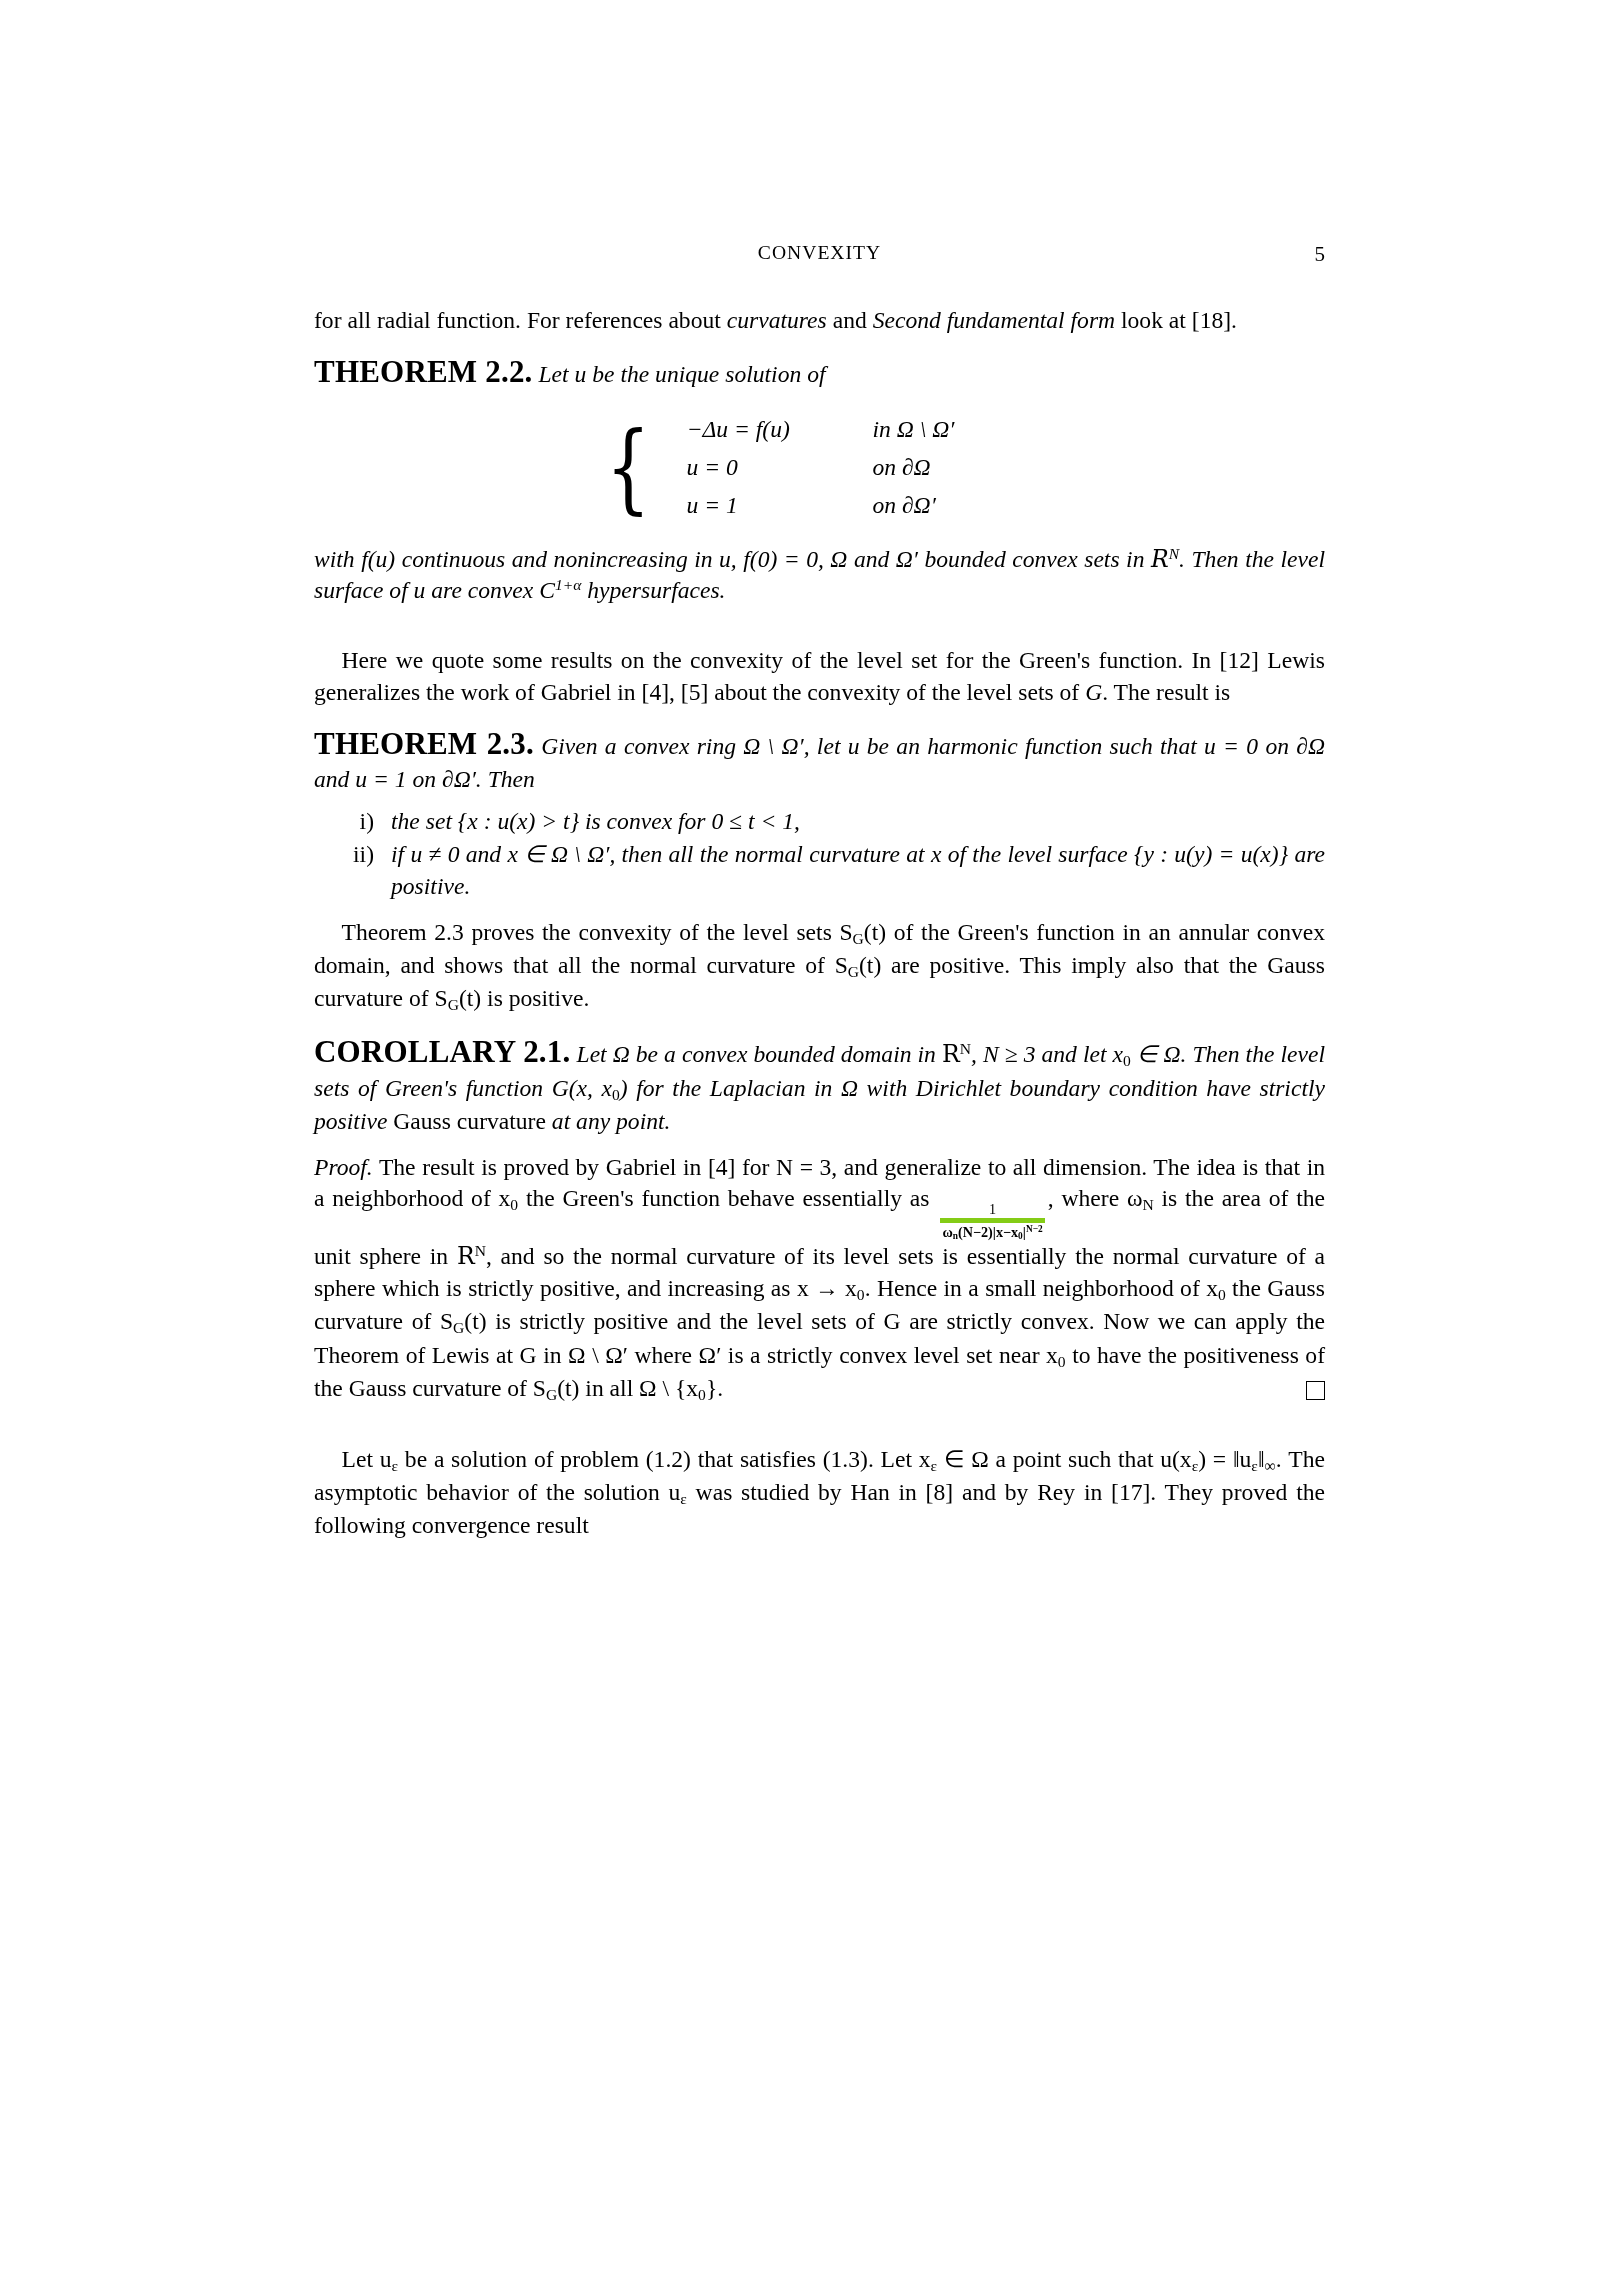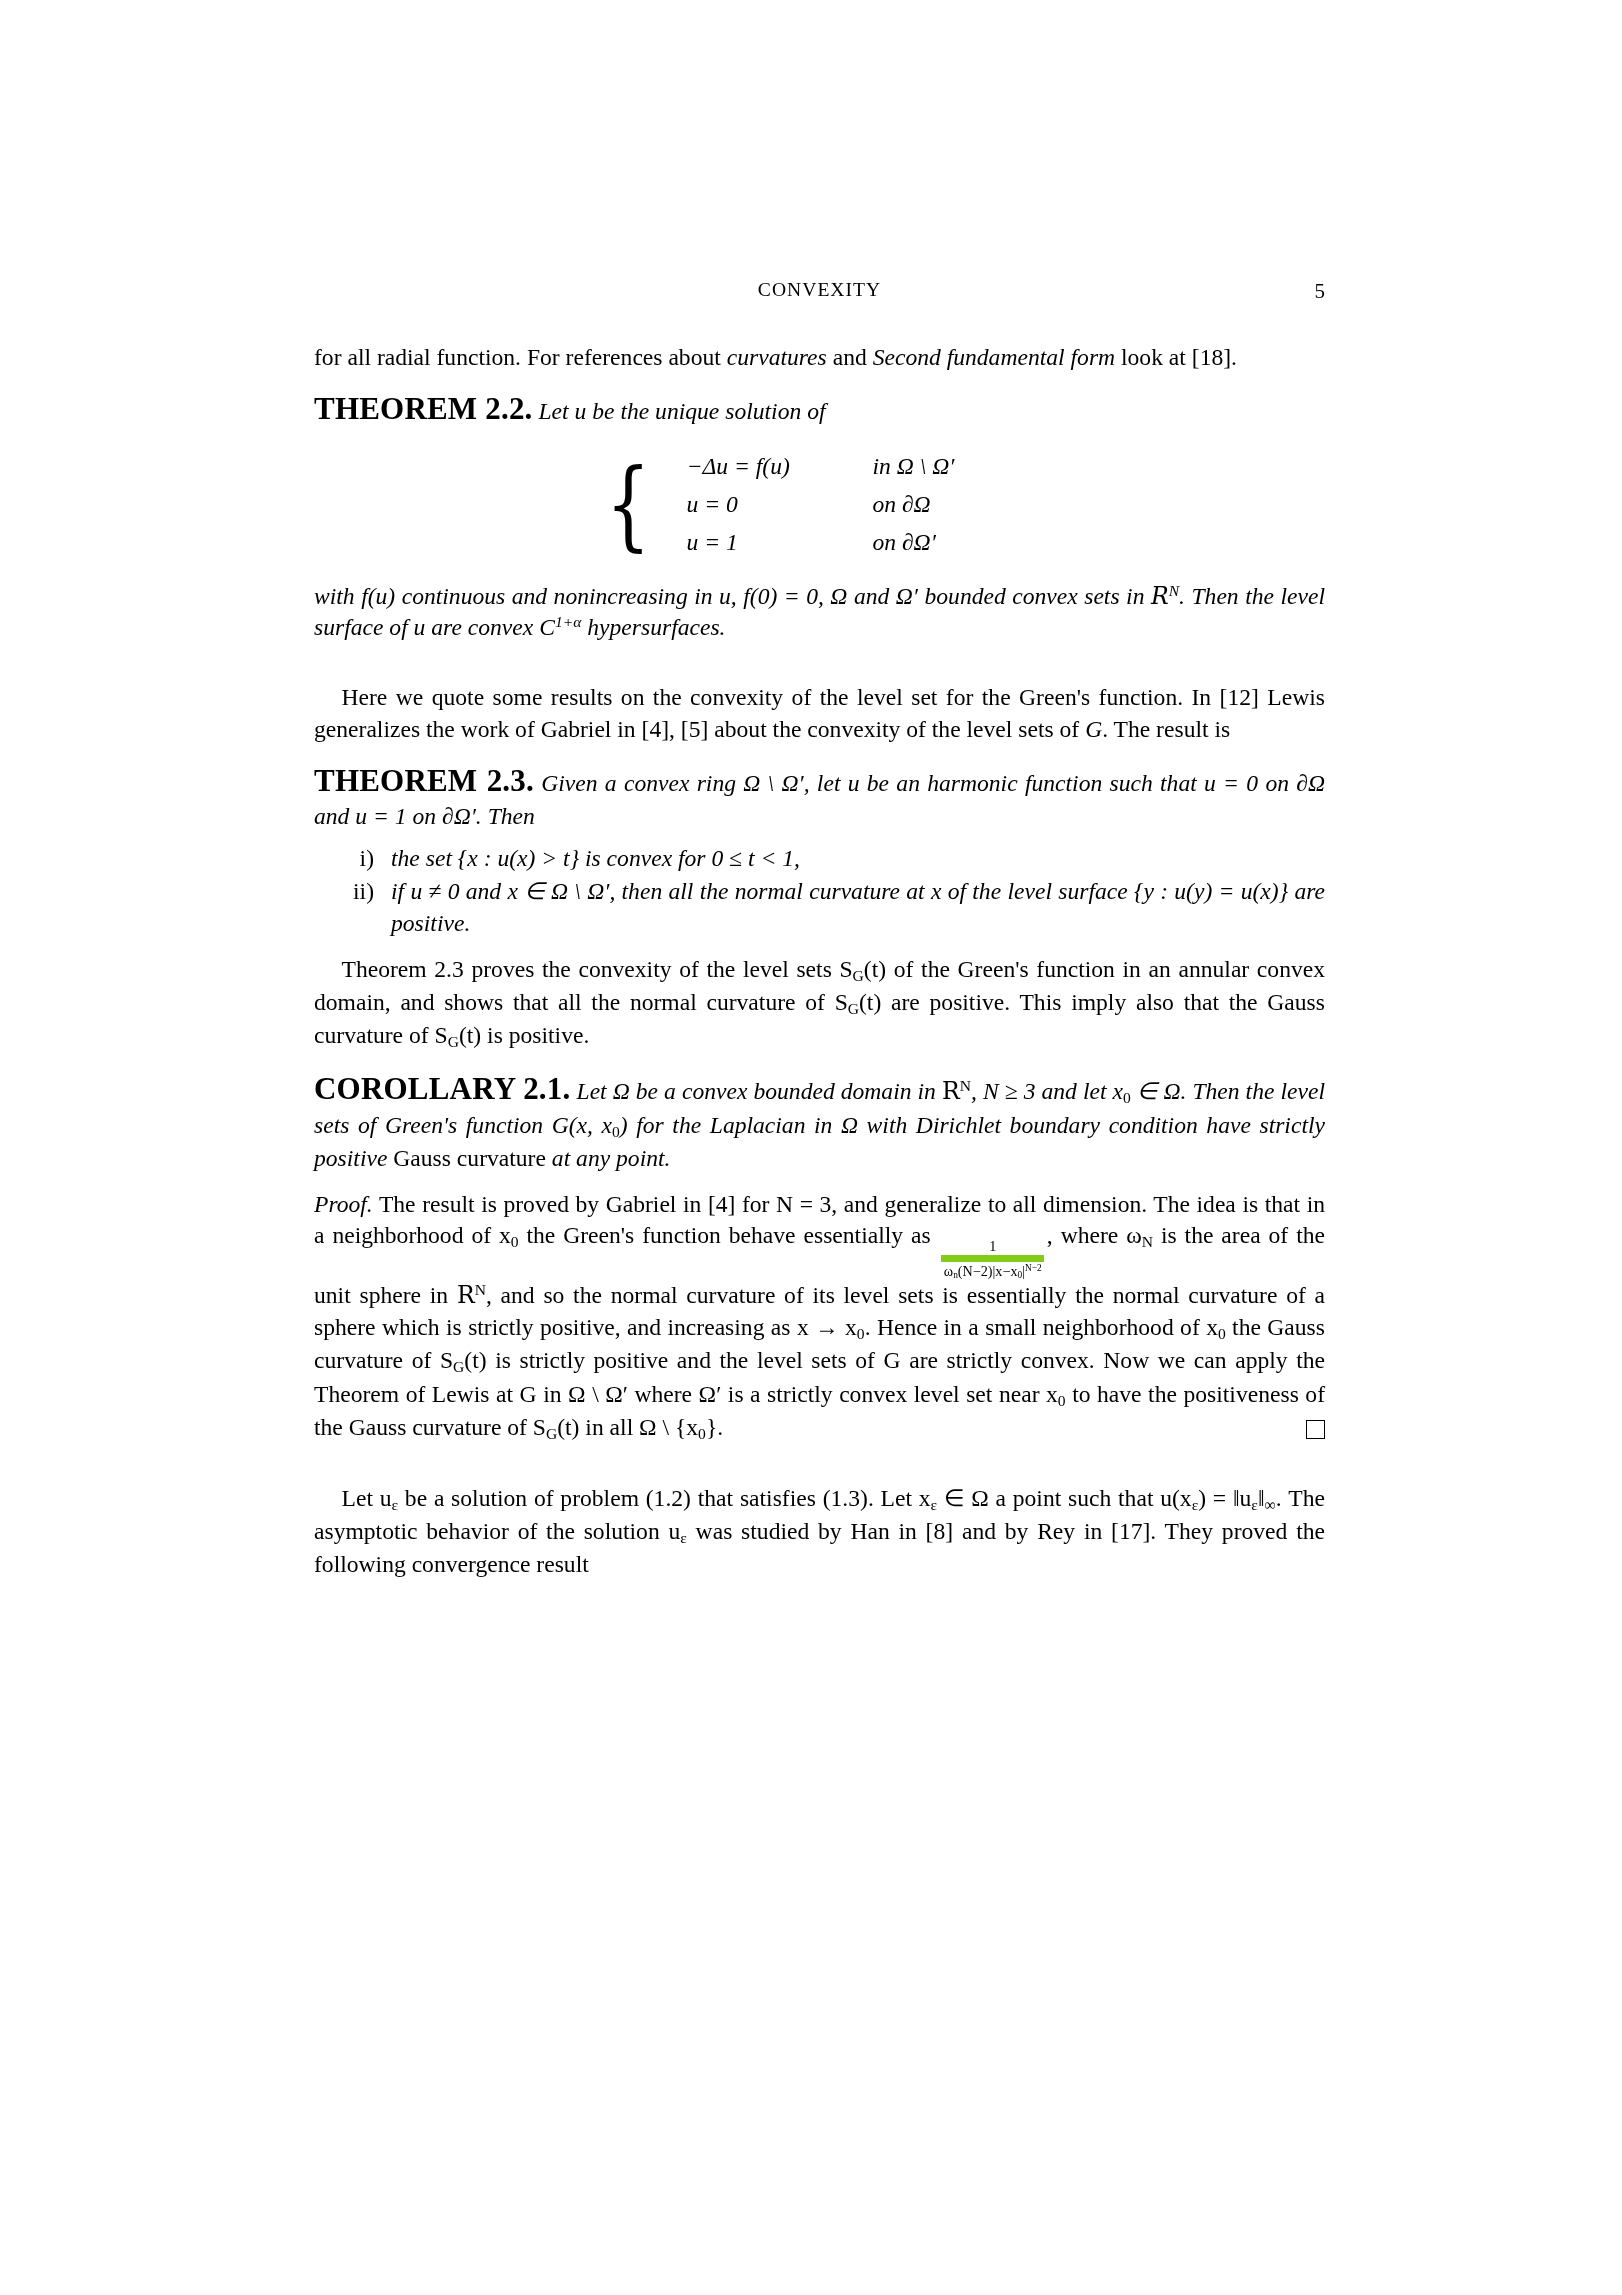--- a/index.html
+++ b/index.html
@@ -21,21 +21,20 @@
     width: 1011px;
   }
   .runhead {
     display: flex;
     align-items: baseline;
     justify-content: center;
     position: relative;
     font-size: 19px;
     letter-spacing: 0.8px;
     margin-bottom: 41px;
-    margin-top: 37px;
   }
   .runhead .title {
     font-variant: small-caps;
     font-size: 19.6px;
     letter-spacing: 1px;
   }
   .runhead .pageno {
     position: absolute;
     right: 0;
     font-size: 21px;
@@ -132,22 +131,23 @@
     align-items: center;
     vertical-align: -0.52em;
     font-size: 0.60em;
     margin: 0 2.6px;
     line-height: 1.1;
   }
   .frac .num {
     padding: 0 2.6px 0.7px 2.6px;
   }
   .frac .den {
-    border-top: 7px solid #84cc16;
+    border-top: 5px solid #84cc16;
     padding: 0.7px 2.6px 0 2.6px;
+    font-weight: bold;
   }
   .qed {
     float: right;
     display: inline-block;
     width: 17px;
     height: 17px;
     border: 1.6px solid #000;
     margin-top: 7.9px;
   }
   .clear { clear: both; }

